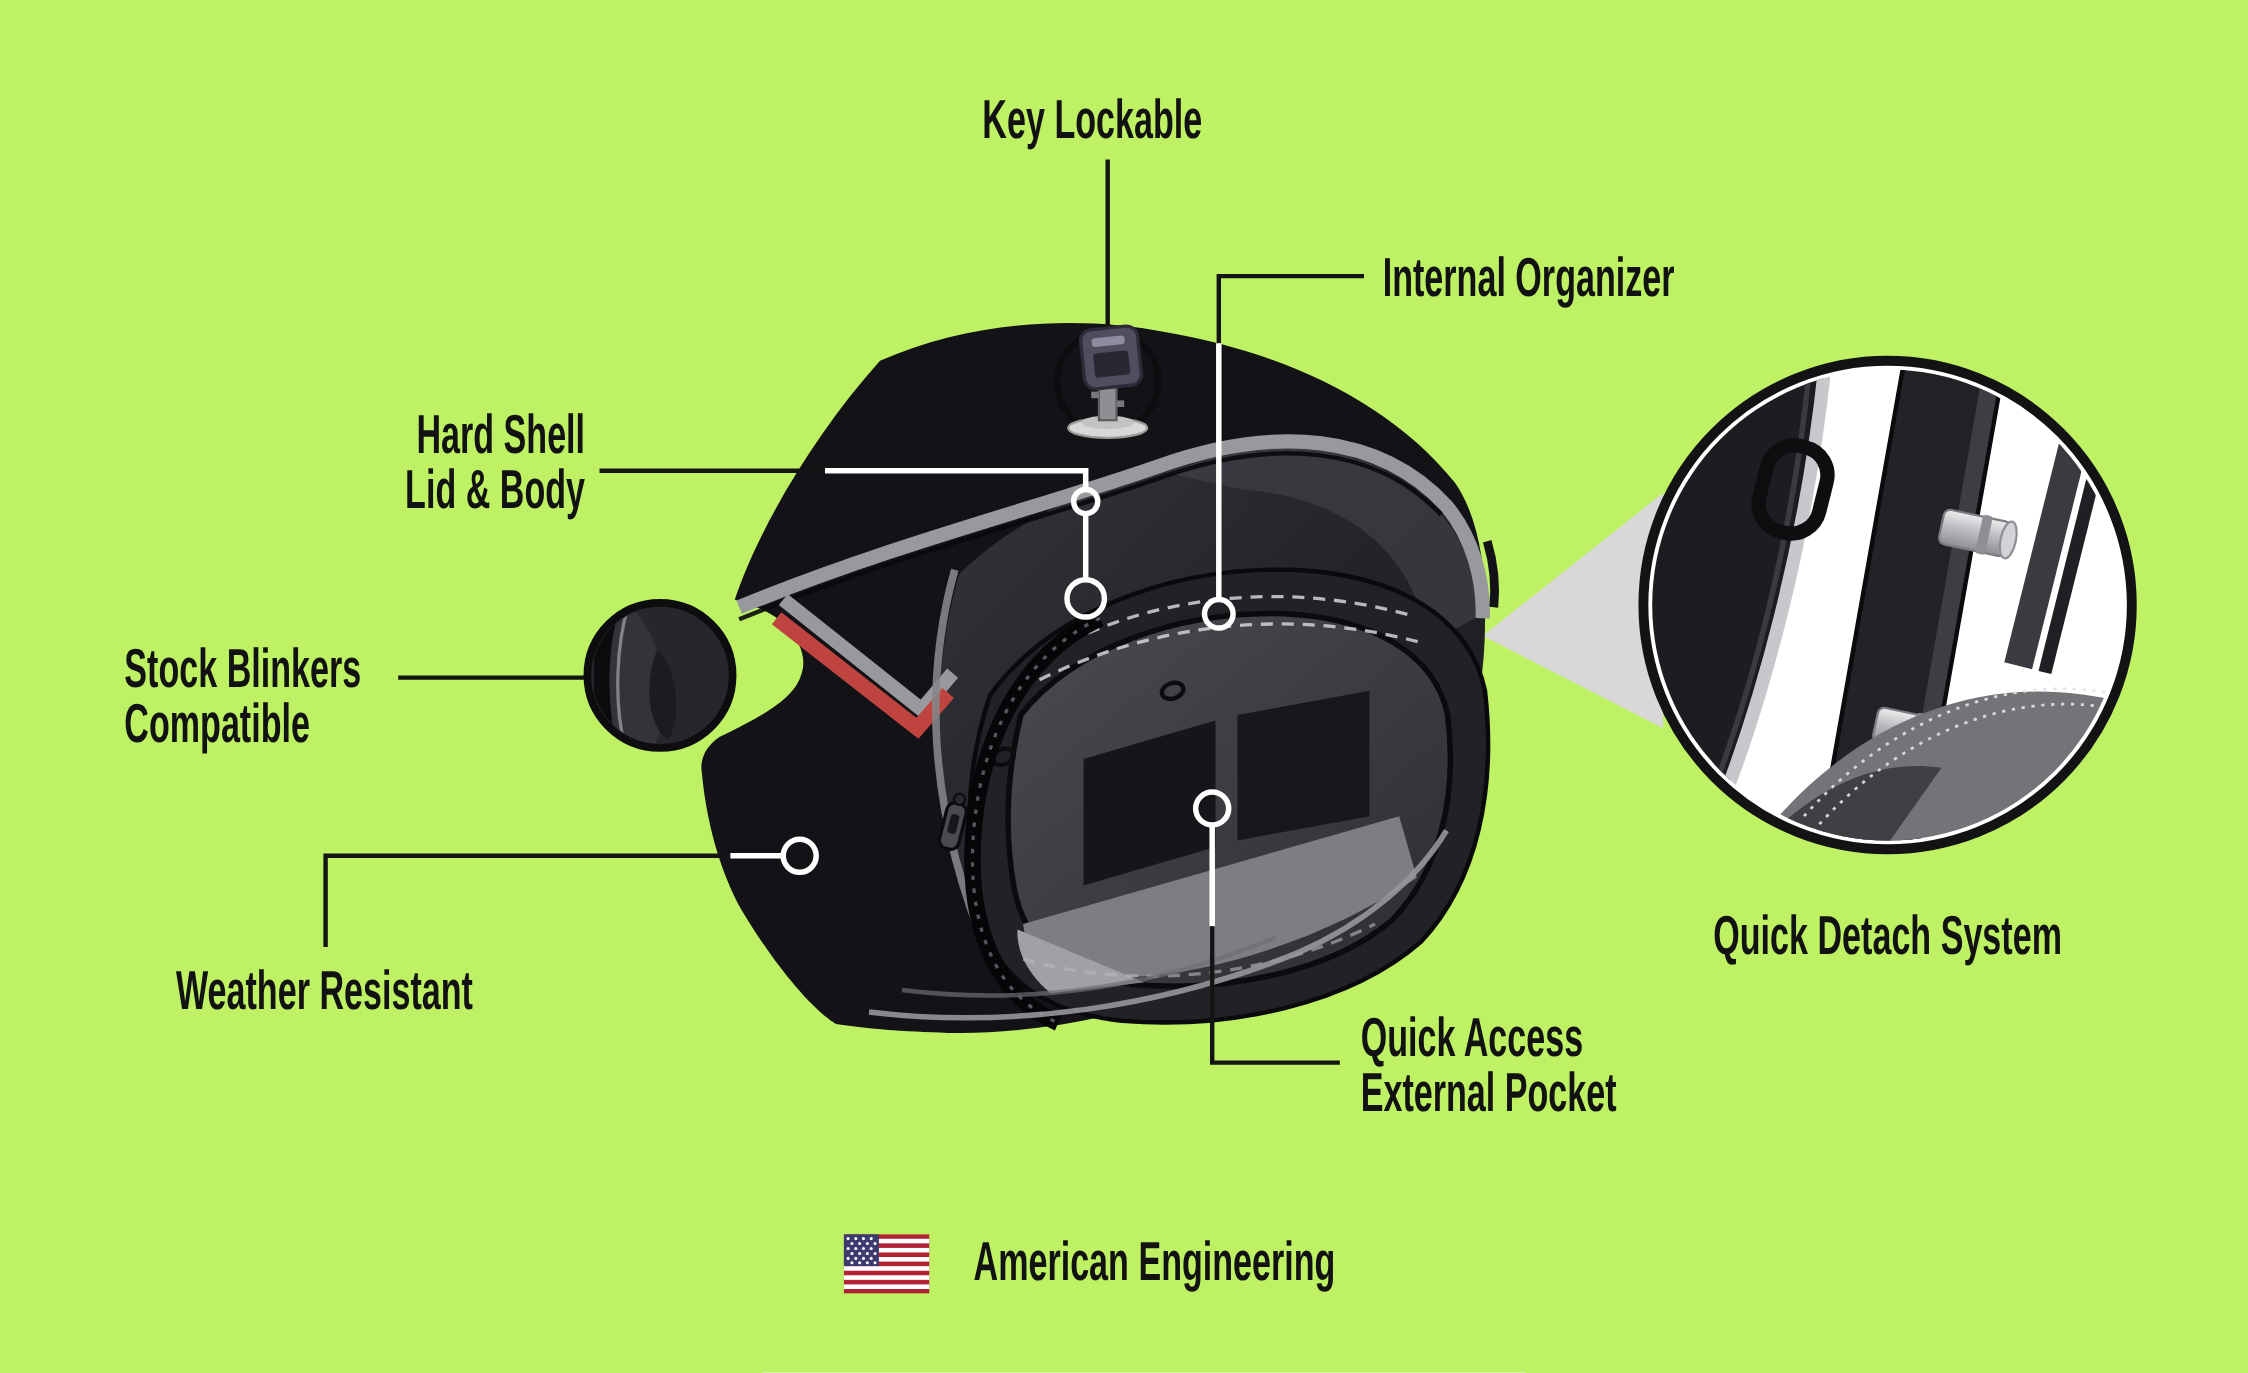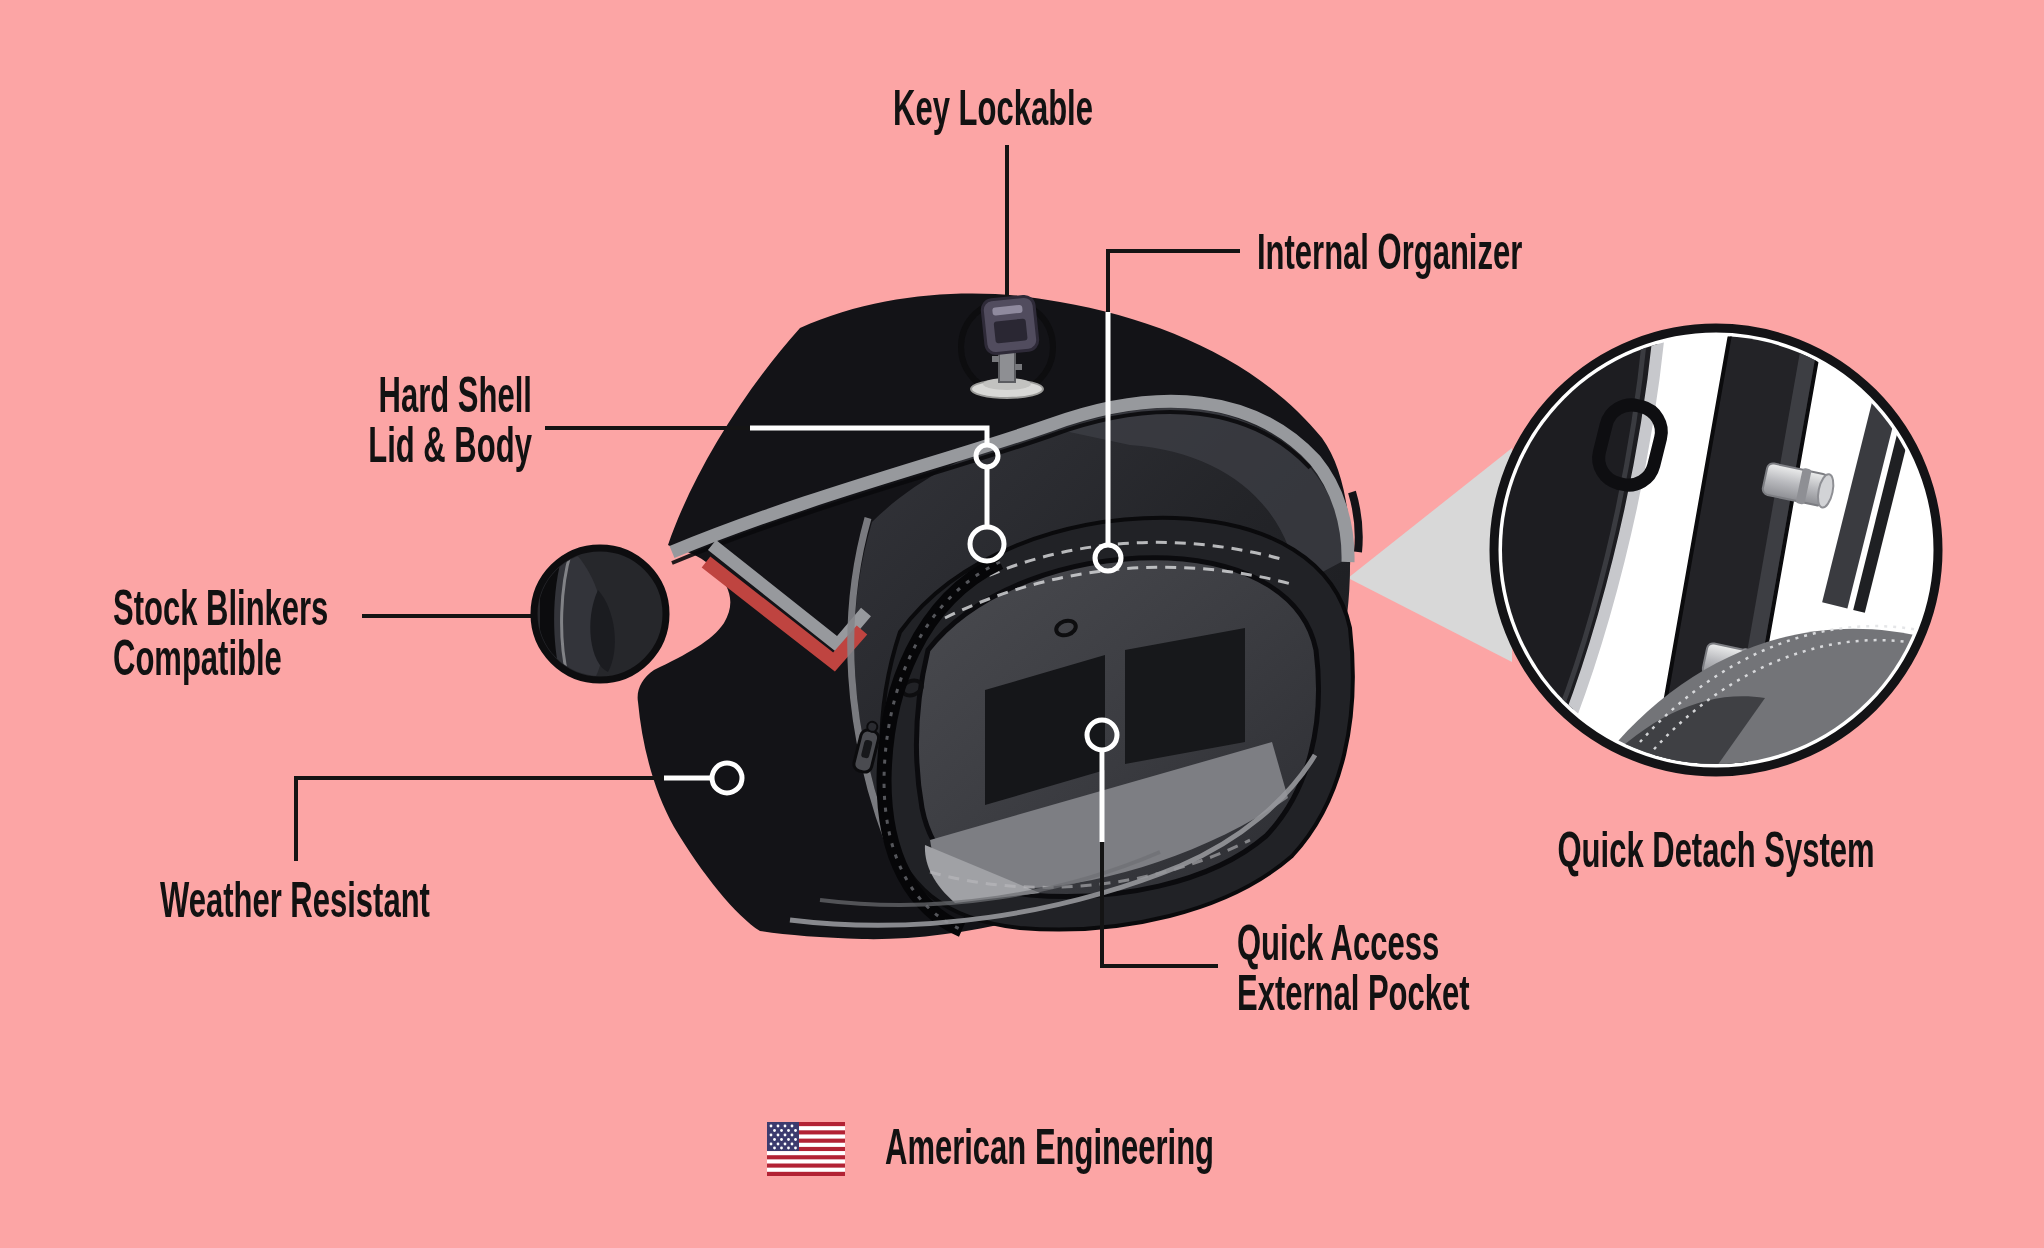--- a/index.html
+++ b/index.html
@@ -1,19 +1,19 @@
 <!DOCTYPE html>
 <html><head>
 <meta charset="utf-8">
 <style>
   html,body{margin:0;padding:0;background:#ffffff;}
   .stage{
     position:relative;
     width:2044px;height:1248px;
-    background:#fca5a5;
+    background:#bef264;
     overflow:hidden;
     font-family:"Liberation Sans",sans-serif;
   }
   .stage svg.illustration{position:absolute;left:0;top:0;}
   .label{
     position:absolute;
     font-weight:700;
     font-size:50px;
     line-height:50px;
     color:#121212;

